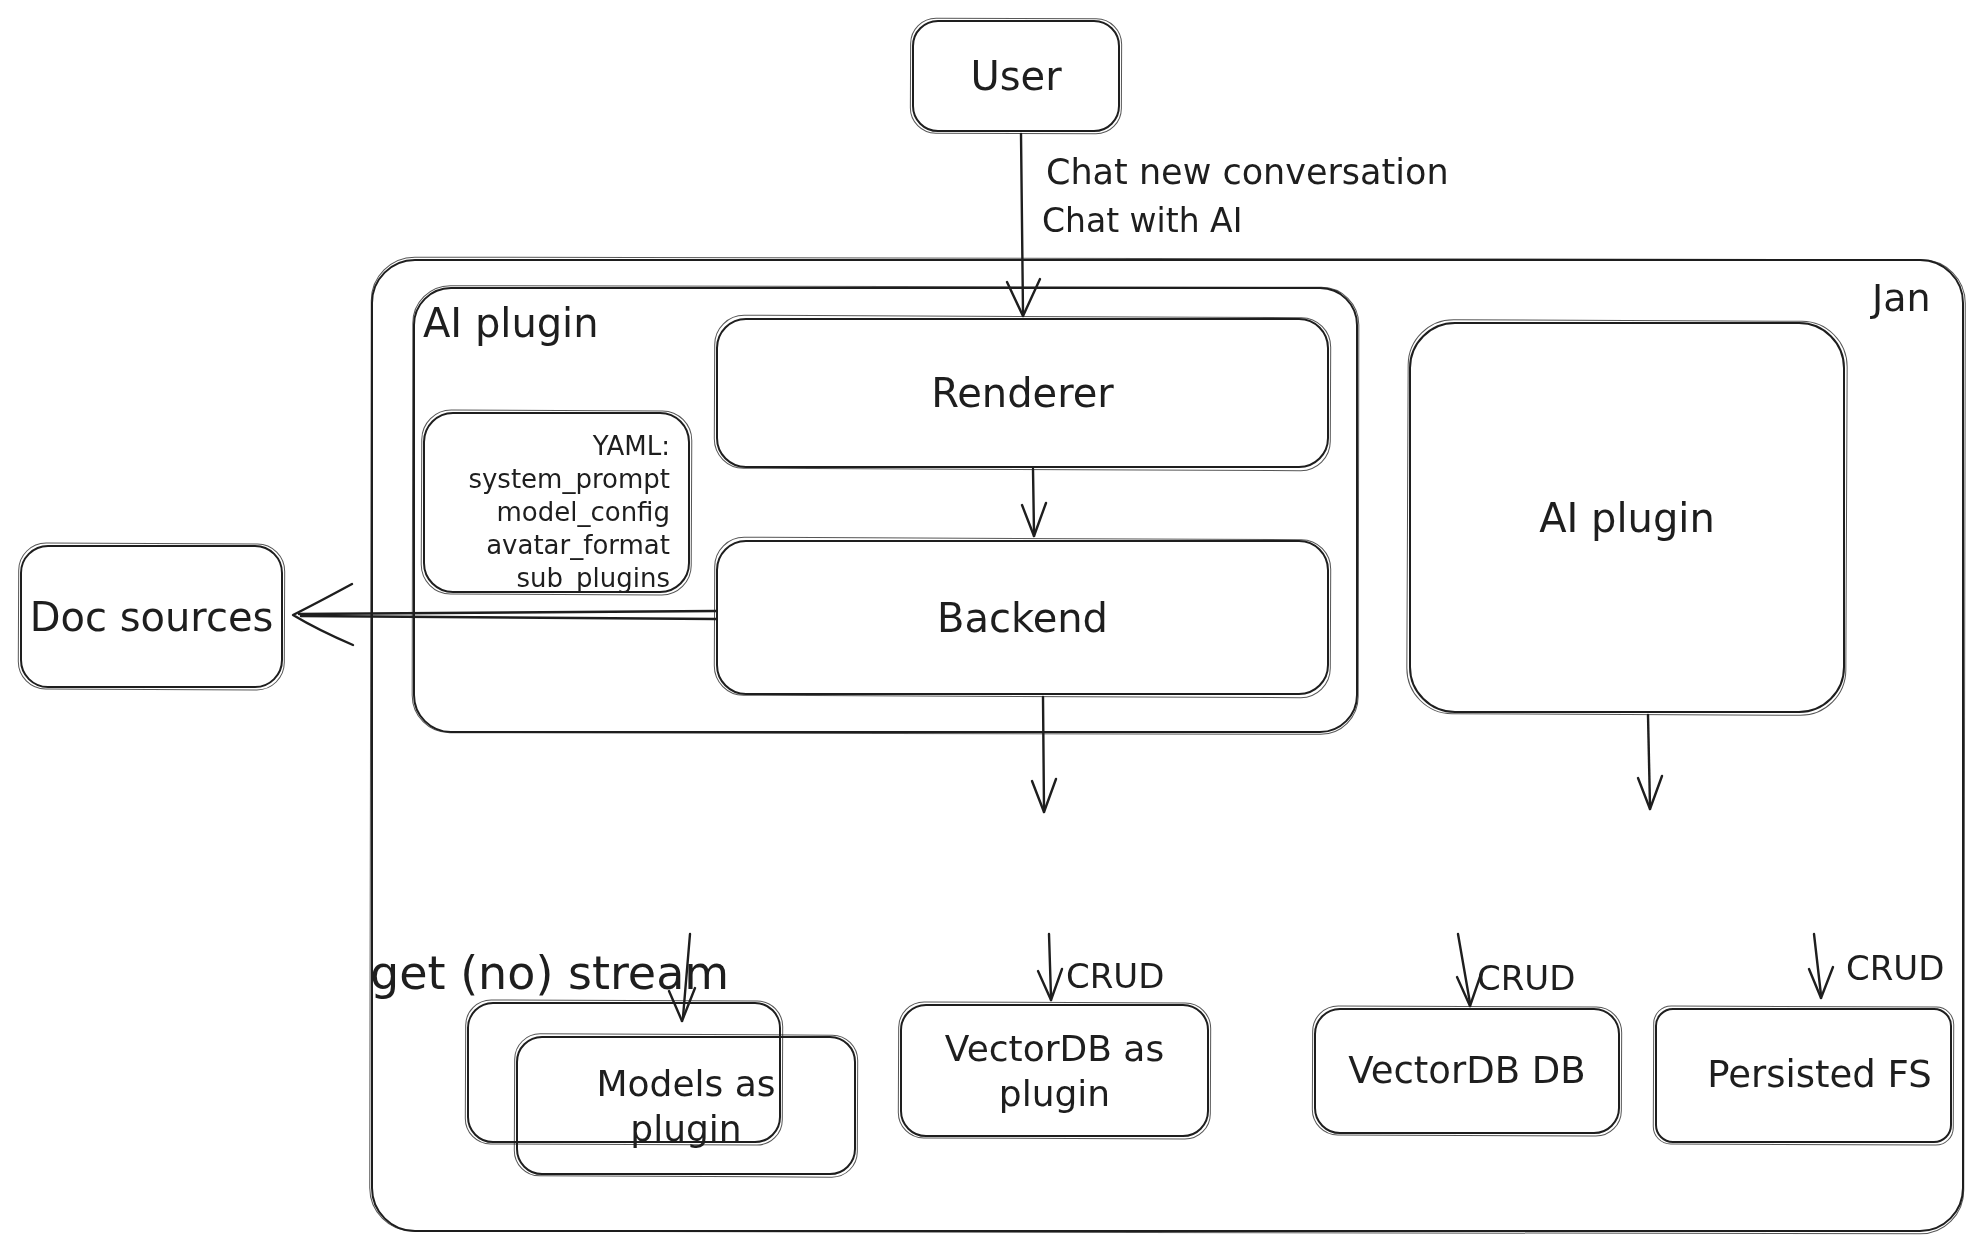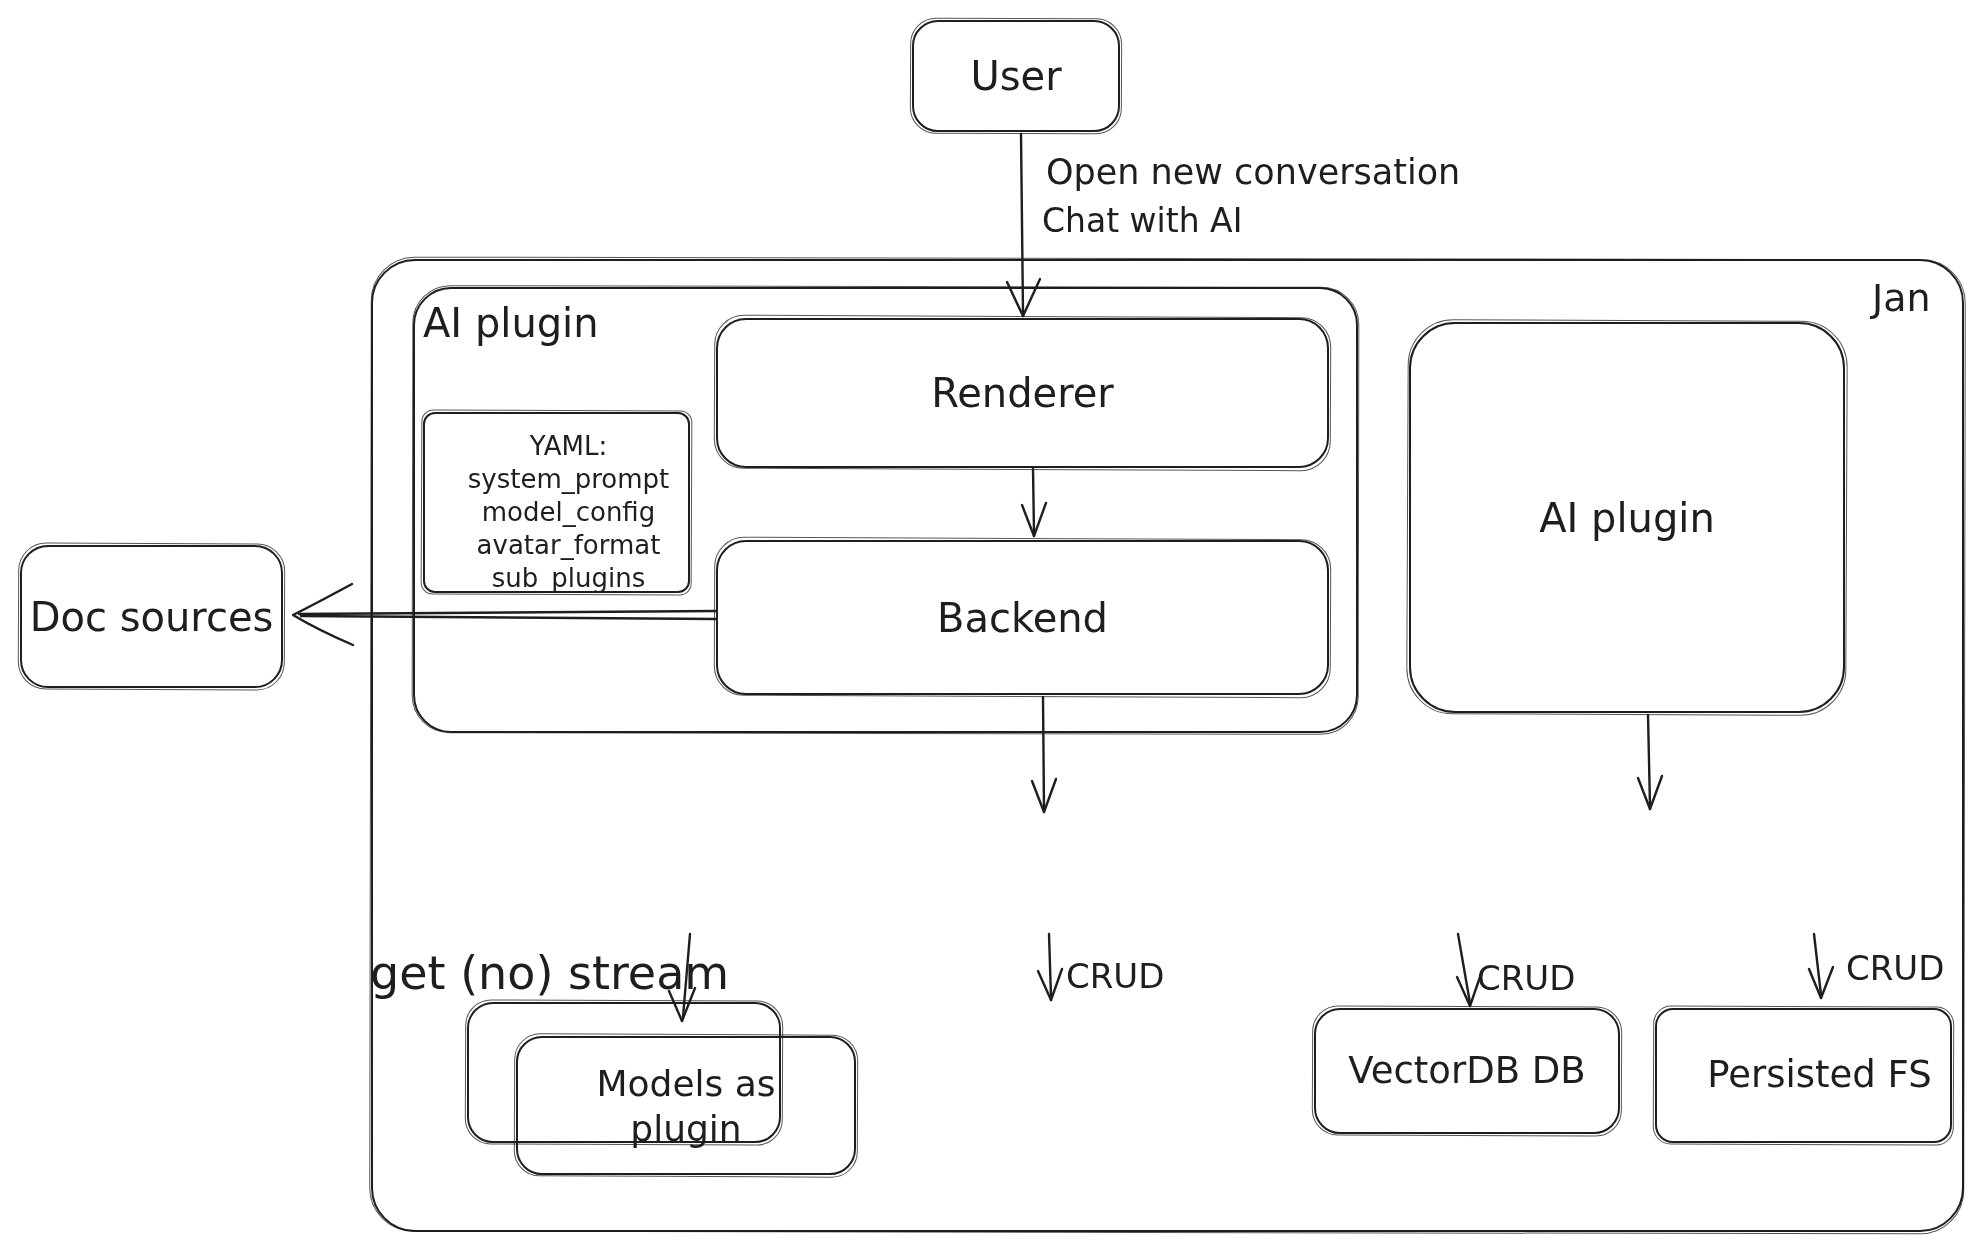--- a/index.html
+++ b/index.html
@@ -45,22 +45,22 @@
   }
 
   
   .user-box        { left:912px;  top:20px;   width:208px;  height:112px; border-radius:26px; font-size:40px; }
   .jan-container   { left:371px;  top:259px;  width:1593px; height:973px; border-radius:44px; }
   .jan-label       { left:1872px; top:276px;  font-size:38px; }
   .aiplugin-container { left:413px; top:287px; width:945px; height:446px; border-radius:38px; }
   .aiplugin-container-label { left:423px; top:300px; font-size:40px; }
   .renderer-box    { left:716px;  top:318px;  width:613px;  height:150px; border-radius:30px; font-size:40px; }
   .backend-box     { left:716px;  top:540px;  width:613px;  height:155px; border-radius:30px; font-size:40px; }
-  .yaml-note       { left:423px;  top:412px;  width:267px;  height:181px; border-radius:12px;
-                     display:block; text-align:center; padding:16px 0 0 24px;
+  .yaml-note       { left:423px;  top:412px;  width:267px;  height:181px; border-radius:30px;
+                     display:block; text-align:right; padding:16px 18px 0 24px;
                      font-size:26px; line-height:33px; }
   .aiplugin-box    { left:1409px; top:322px;  width:436px;  height:391px; border-radius:46px; font-size:40px; }
   .docsources-box  { left:20px;   top:545px;  width:263px;  height:143px; border-radius:28px; font-size:40px; }
   .jancore-box     { left:535px;  top:815px;  width:1345px; height:117px; border-radius:26px; font-size:40px; }
   .models-outer-box{ left:467px;  top:1002px; width:314px;  height:141px; border-radius:26px; }
   .models-inner-box{ left:516px;  top:1036px; width:340px;  height:139px; border-radius:26px; font-size:36px; }
   .models-inner-box span { display:block; width:240px; white-space:normal; }
   .vectordb-box    { left:900px;  top:1004px; width:309px;  height:133px; border-radius:26px; font-size:36px; }
   .vectordb-box span { display:block; width:250px; white-space:normal; }
   .persisteddb-box { left:1314px; top:1008px; width:306px;  height:126px; border-radius:26px; font-size:37px; }
@@ -111,30 +111,33 @@
   <div class="box sketch docsources-box">
     <span>Doc sources</span>
   </div>
 
 
   <div class="box sketch models-outer-box"></div>
   <div class="box sketch models-inner-box">
     <span>Models as plugin</span>
   </div>
 
+  <div class="box sketch vectordb-box">
+    <span>VectorDB as plugin</span>
+  </div>
 
   <div class="box sketch persisteddb-box">
     <span>VectorDB DB</span>
   </div>
 
   <div class="box sketch persistedfs-box">
     <span>Persisted FS</span>
   </div>
 
-  <div class="lbl lbl-open-conv">Open new conversation</div>
+  <div class="lbl lbl-open-conv">Chat new conversation</div>
   <div class="lbl lbl-chat-ai">Chat with AI</div>
   <div class="lbl lbl-get-stream">get (no) stream</div>
   <div class="lbl lbl-crud-vdb">CRUD</div>
   <div class="lbl lbl-crud-pdb">CRUD</div>
   <div class="lbl lbl-crud-pfs">CRUD</div>
 
   <svg class="arrows" width="1981" height="1246" viewBox="0 0 1981 1246">
     <g>
       <path d="M1021,134 L1023,313"></path>
       <path d="M1007,282 L1023,316"></path>

